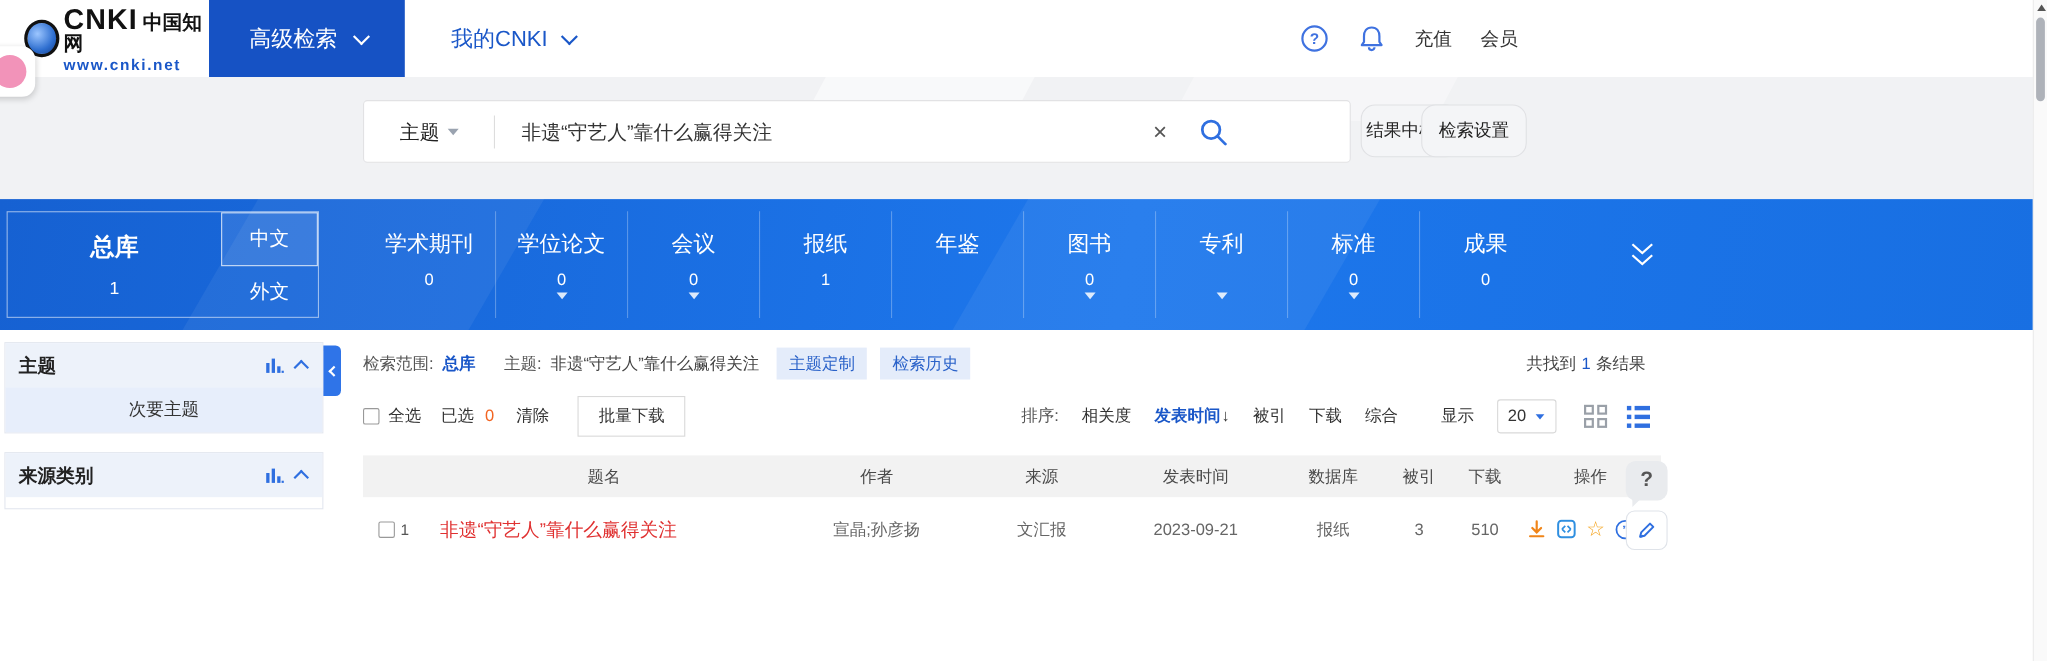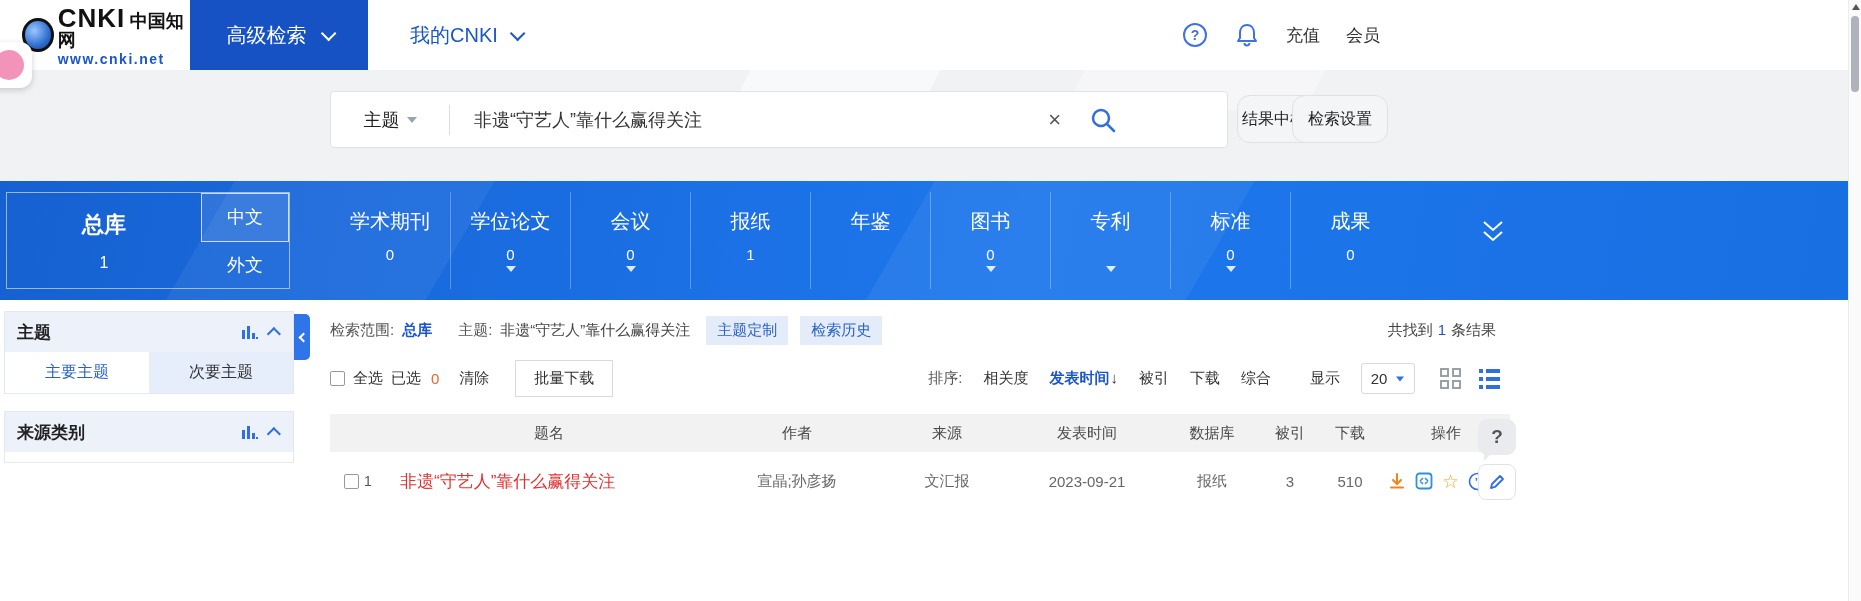--- a/index.html
+++ b/index.html
@@ -295,21 +295,20 @@
           <svg width="18" height="16" viewBox="0 0 18 16">
             <rect x="1" y="6" width="3" height="9" fill="#2f6fe0"></rect>
             <rect x="6" y="2" width="3" height="13" fill="#2f6fe0"></rect>
             <rect x="11" y="9" width="3" height="6" fill="#2f6fe0"></rect>
             <rect x="15" y="13" width="2" height="2" fill="#2f6fe0"></rect>
           </svg>
           <span class="caret-up"></span>
         </span>
       </div>
       <div class="topic-tabs">
-        <div class="ttab ttab-active">主要主题</div>
         <div class="ttab ttab-idle">次要主题</div>
       </div>
     </div>
     <div class="side-box">
       <div class="side-head">
         <span class="side-title">来源类别</span>
         <span class="side-icons">
           <svg width="18" height="16" viewBox="0 0 18 16">
             <rect x="1" y="6" width="3" height="9" fill="#2f6fe0"></rect>
             <rect x="6" y="2" width="3" height="13" fill="#2f6fe0"></rect>
@@ -336,21 +335,21 @@
       <span class="badge" style="margin-left:12px;">检索历史</span>
       <span class="found">
         <span>共找到</span><b>1</b><span>条结果</span>
       </span>
     </div>
 
     <div class="toolbar">
       <div class="tb-sel">
         <span class="cbox"></span>
         <span>全选</span>
-        <span style="">已选</span>
+        <span style="margin-left:10px;">已选</span>
         <span class="sel-count">0</span>
       </div>
       <span class="tb-clear">清除</span>
       <div class="btn-group">
         <div class="gbtn">批量下载</div>
       </div>
       <div class="sort-area">
         <span class="sort-label">排序:</span>
         <span class="sort-item">相关度</span>
         <span class="sort-active">

